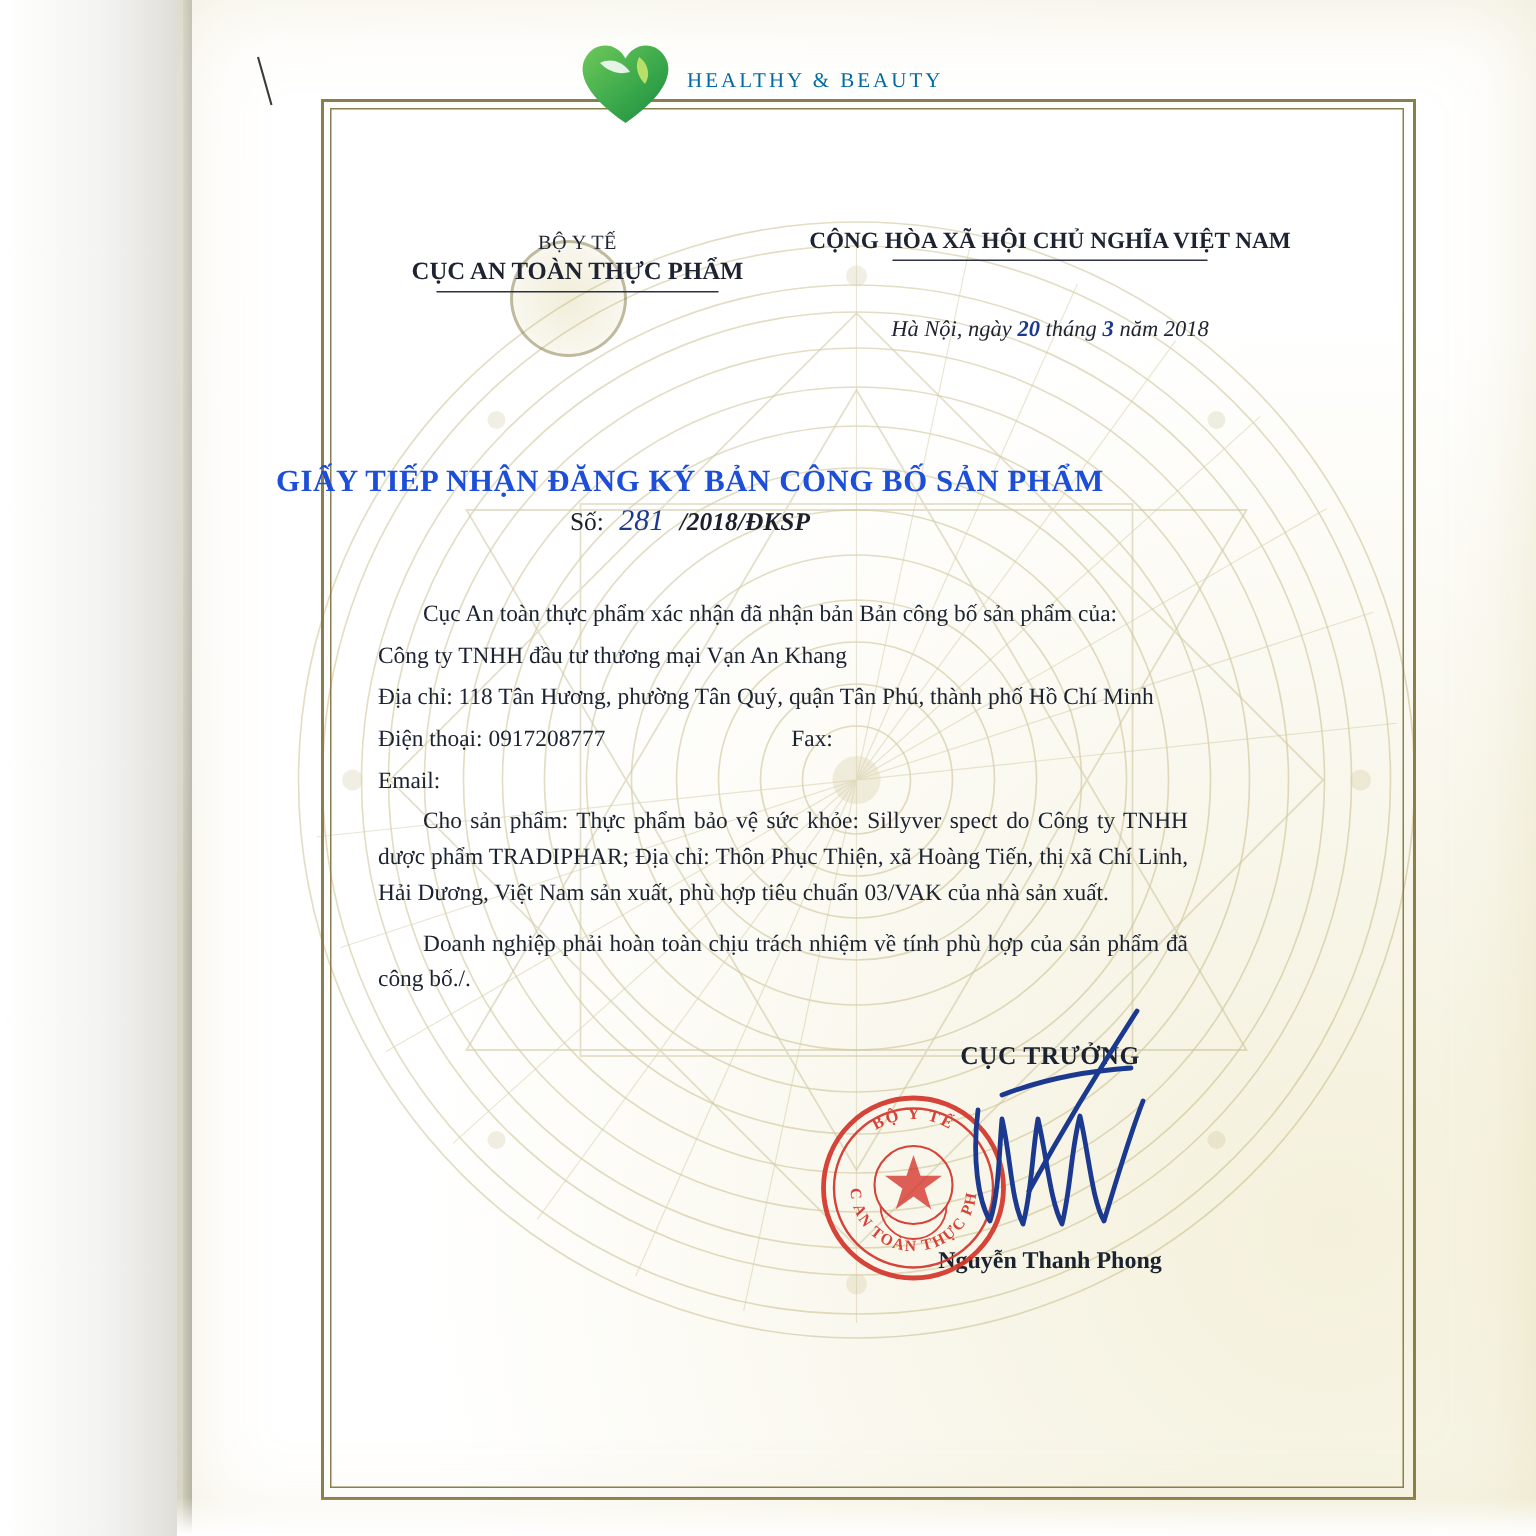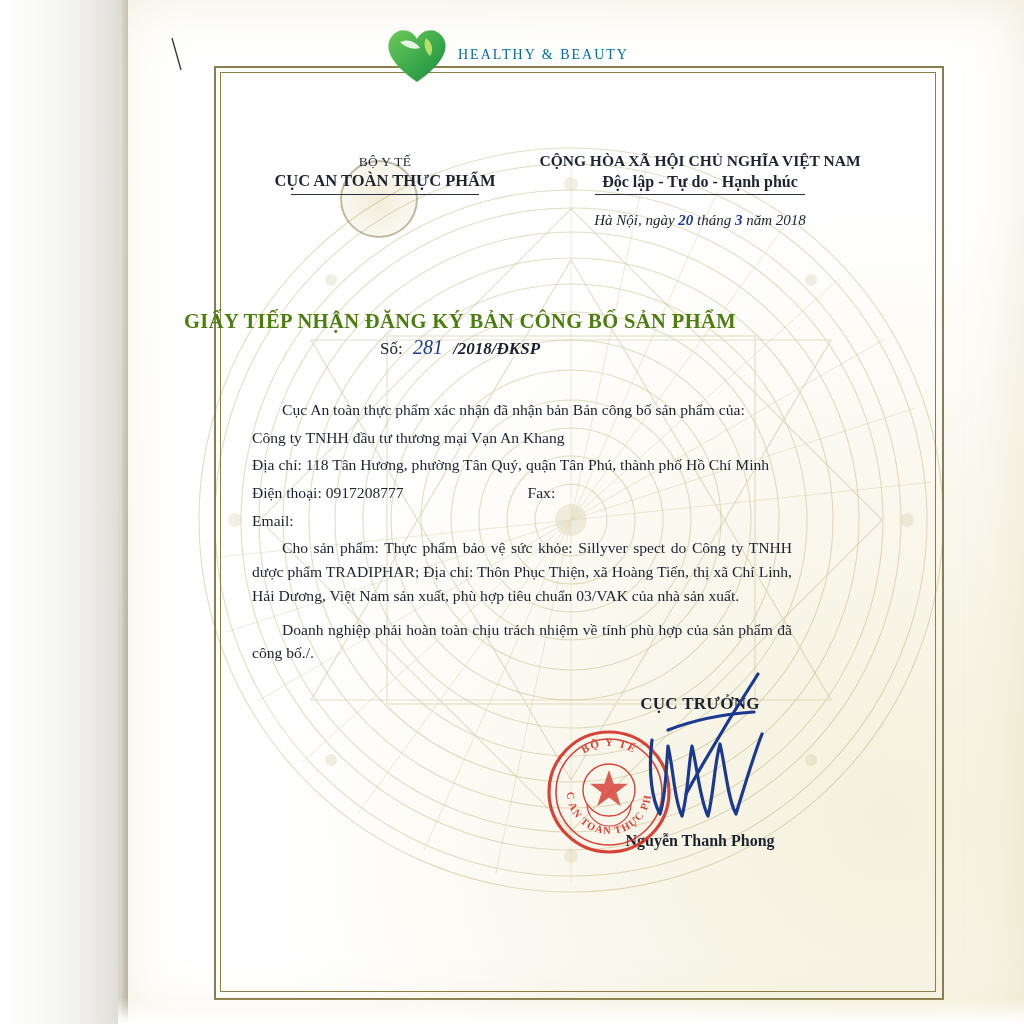--- a/index.html
+++ b/index.html
@@ -163,21 +163,21 @@
   }
 
   
   .doc-title{
     position:absolute;
     left: 140px; top: 310px; width: 640px;
     text-align:center;
     font-weight:700;
     font-size: 20.5px;
     letter-spacing: .4px;
-    color:#4d7c0f;
+    color:#1d4ed8;
   }
   .doc-number{
     position:absolute;
     left: 140px; top: 336px; width: 640px;
     text-align:center;
     font-size: 17px;
     color:#1a1f2b;
   }
   .doc-number .num-hand{
     font-size: 20px;
@@ -357,21 +357,20 @@
   <div class="emblem"></div>
 
   <div class="hdr hdr-left">
     <div class="l1">BỘ Y TẾ</div>
     <div class="l2">CỤC AN TOÀN THỰC PHẨM</div>
     <div class="underline"></div>
   </div>
 
   <div class="hdr hdr-right">
     <div class="l1">CỘNG HÒA XÃ HỘI CHỦ NGHĨA VIỆT NAM</div>
-    <div class="l2">Độc lập - Tự do - Hạnh phúc</div>
     <div class="underline"></div>
   </div>
 
   <div class="date-line">
     <span>Hà Nội, ngày</span>
     <span class="hand">20</span>
     <span>tháng</span>
     <span class="hand">3</span>
     <span>năm 2018</span>
   </div>

